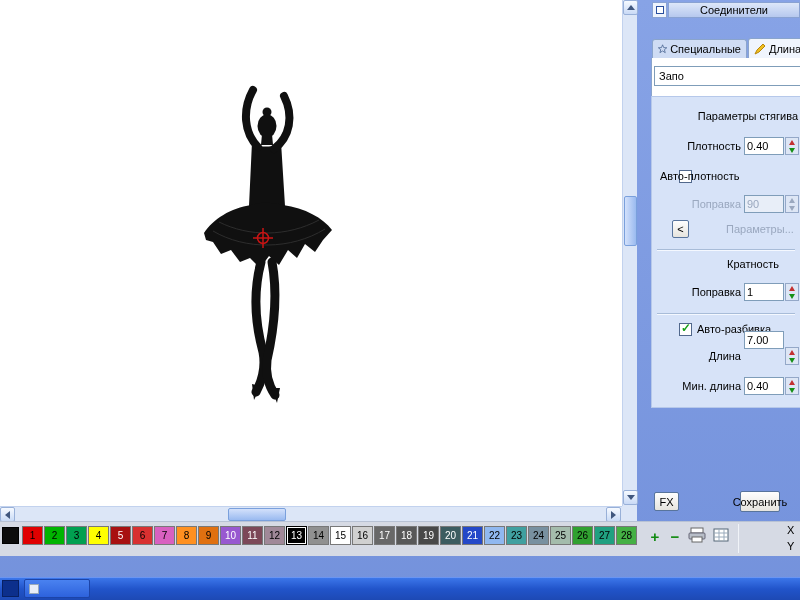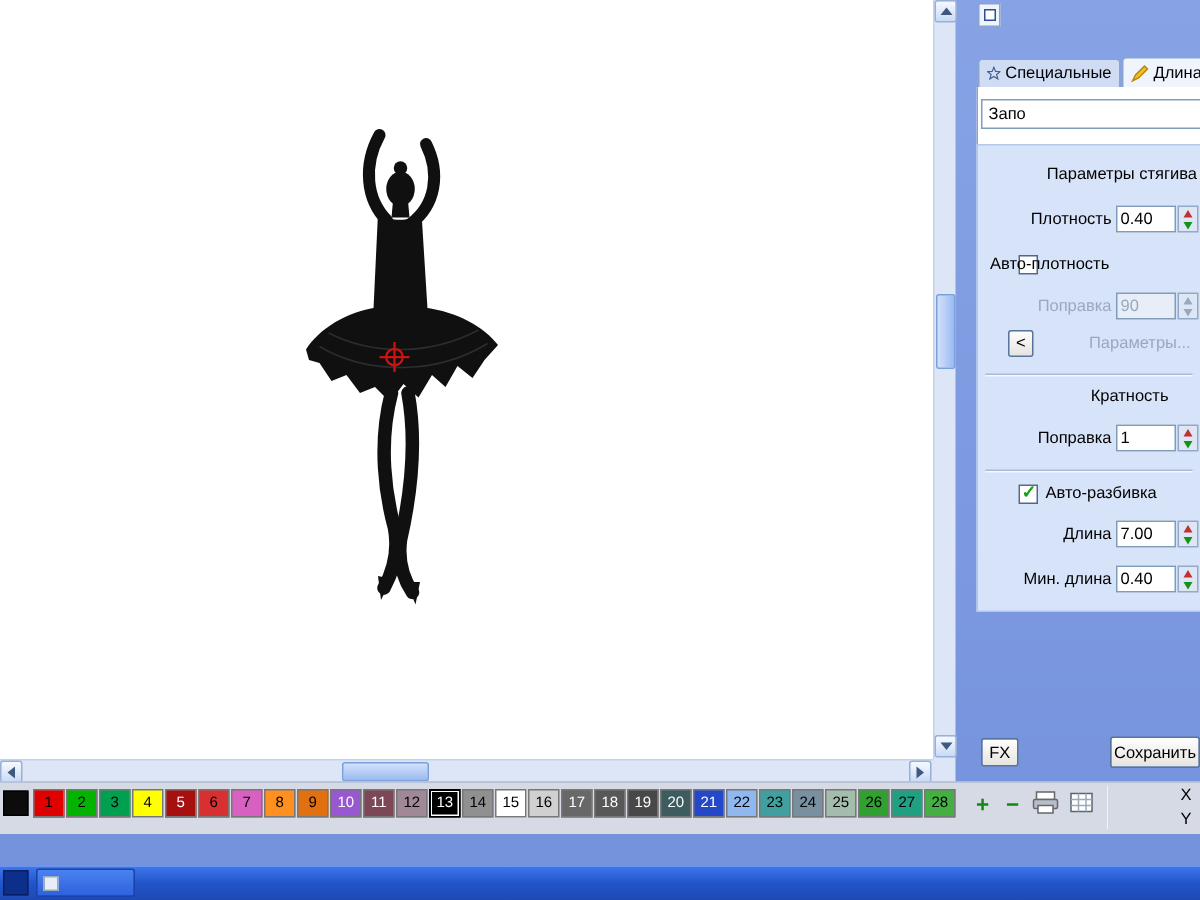--- a/index.html
+++ b/index.html
@@ -115,20 +115,23 @@
     <div class="thumbh" style="left:228px;width:58px"></div>
     <div class="scrollbtn" style="left:606px;top:0">
         <span class="t right"></span>
       </div>
   </div>
   <div class="abs corner"></div>
 
   <div class="abs togglebtn">
     <span style="display:block;width:8px;height:8px;border:1px solid #2a4f9e;background:#fff"></span>
   </div>
+  <div class="abs bar1">
+    <span>Соединители</span>
+  </div>
 
 
   <div class="abs tab" style="left:652px;width:95px">
     <svg width="12" height="12" viewBox="0 0 12 12">
         <path d="M6,0.5 L7.5,4.2 11.5,4.4 8.4,6.9 9.5,10.8 6,8.6 2.5,10.8 3.6,6.9 0.5,4.4 4.5,4.2 Z" fill="none" stroke="#44608c"></path>
       </svg>
     <span>Специальные</span>
   </div>
   <div class="abs tab active" style="left:748px;width:62px">
     <svg width="12" height="12" viewBox="0 0 12 12">
@@ -176,35 +179,35 @@
     <div class="u"></div>
     <div class="d"></div>
   </div>
 
   <div class="sep" style="top:313px"></div>
 
   <span class="chk checked" style="left:679px;top:323px"></span>
   <span class="lab" style="left:697px;top:323px">Авто-разбивка</span>
 
   <span class="rlab" style="left:651px;top:350px;width:90px">Длина</span>
-  <input class="field" style="left: 744px; top: 347px;" value="7.00">
+  <input class="field" style="left: 744px; top: 331px;" value="7.00">
   <div class="sp" style="left:785px;top:347px">
     <div class="u"></div>
     <div class="d"></div>
   </div>
 
   <span class="rlab" style="left:651px;top:380px;width:90px">Мин. длина</span>
   <input class="field" style="left: 744px; top: 377px;" value="0.40">
   <div class="sp" style="left:785px;top:377px">
     <div class="u"></div>
     <div class="d"></div>
   </div>
 
   <div class="btn" style="left:654px;top:492px;width:25px;height:19px">FX</div>
-  <div class="btn" style="left:740px;top:491px;width:60px;height:21px">Сохранить</div>
+  <div class="btn" style="left:740px;top:491px;width:40px;height:21px">Сохранить</div>
 
   <div class="abs strip"></div>
   <div class="abs swatch"></div>
   <div class="abs palette"><div class="pcell" style="background: rgb(224, 0, 0); color: rgb(0, 0, 0);">1</div><div class="pcell" style="background: rgb(0, 180, 0); color: rgb(0, 0, 0);">2</div><div class="pcell" style="background: rgb(0, 160, 80); color: rgb(0, 0, 0);">3</div><div class="pcell" style="background: rgb(255, 255, 0); color: rgb(0, 0, 0);">4</div><div class="pcell" style="background: rgb(168, 16, 16); color: rgb(255, 255, 255);">5</div><div class="pcell" style="background: rgb(216, 48, 48); color: rgb(0, 0, 0);">6</div><div class="pcell" style="background: rgb(216, 96, 192); color: rgb(0, 0, 0);">7</div><div class="pcell" style="background: rgb(255, 144, 32); color: rgb(0, 0, 0);">8</div><div class="pcell" style="background: rgb(224, 112, 16); color: rgb(0, 0, 0);">9</div><div class="pcell" style="background: rgb(152, 88, 208); color: rgb(255, 255, 255);">10</div><div class="pcell" style="background: rgb(124, 72, 88); color: rgb(255, 255, 255);">11</div><div class="pcell" style="background: rgb(160, 136, 152); color: rgb(0, 0, 0);">12</div><div class="pcell sel" style="background: rgb(0, 0, 0); color: rgb(255, 255, 255);">13</div><div class="pcell" style="background: rgb(144, 144, 144); color: rgb(0, 0, 0);">14</div><div class="pcell" style="background: rgb(255, 255, 255); color: rgb(0, 0, 0);">15</div><div class="pcell" style="background: rgb(208, 208, 208); color: rgb(0, 0, 0);">16</div><div class="pcell" style="background: rgb(104, 104, 104); color: rgb(255, 255, 255);">17</div><div class="pcell" style="background: rgb(88, 88, 88); color: rgb(255, 255, 255);">18</div><div class="pcell" style="background: rgb(72, 72, 72); color: rgb(255, 255, 255);">19</div><div class="pcell" style="background: rgb(60, 92, 96); color: rgb(255, 255, 255);">20</div><div class="pcell" style="background: rgb(36, 72, 200); color: rgb(255, 255, 255);">21</div><div class="pcell" style="background: rgb(144, 184, 240); color: rgb(0, 0, 0);">22</div><div class="pcell" style="background: rgb(64, 160, 160); color: rgb(0, 0, 0);">23</div><div class="pcell" style="background: rgb(120, 144, 160); color: rgb(0, 0, 0);">24</div><div class="pcell" style="background: rgb(164, 188, 172); color: rgb(0, 0, 0);">25</div><div class="pcell" style="background: rgb(48, 160, 48); color: rgb(0, 0, 0);">26</div><div class="pcell" style="background: rgb(32, 160, 128); color: rgb(0, 0, 0);">27</div><div class="pcell" style="background: rgb(68, 176, 68); color: rgb(0, 0, 0);">28</div></div>
 
   <div class="stripicon green" style="left:646px;top:527px">
       <span>+</span>
     </div>
   <div class="stripicon green" style="left:666px;top:527px">
       <span>−</span>

